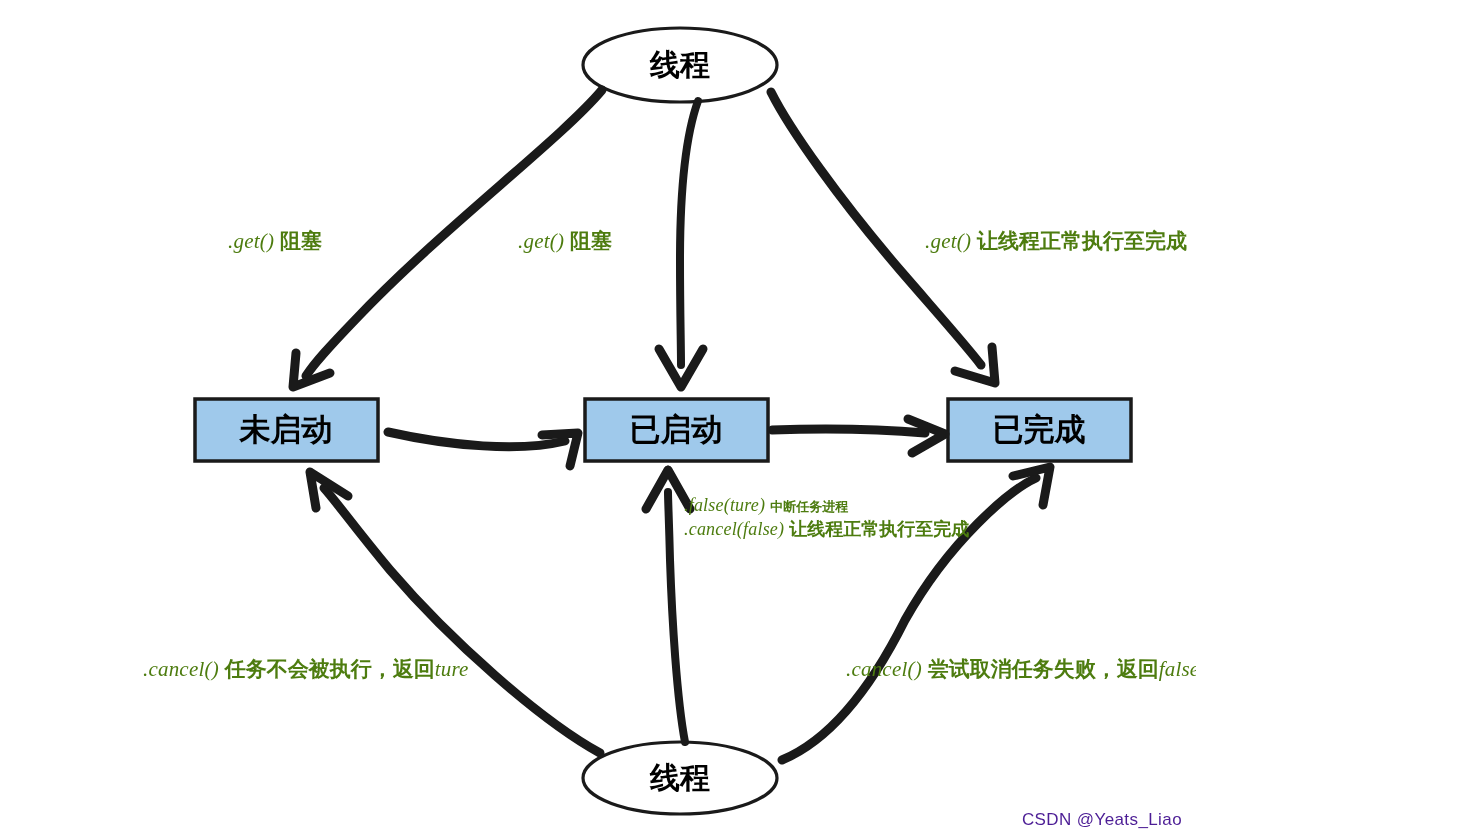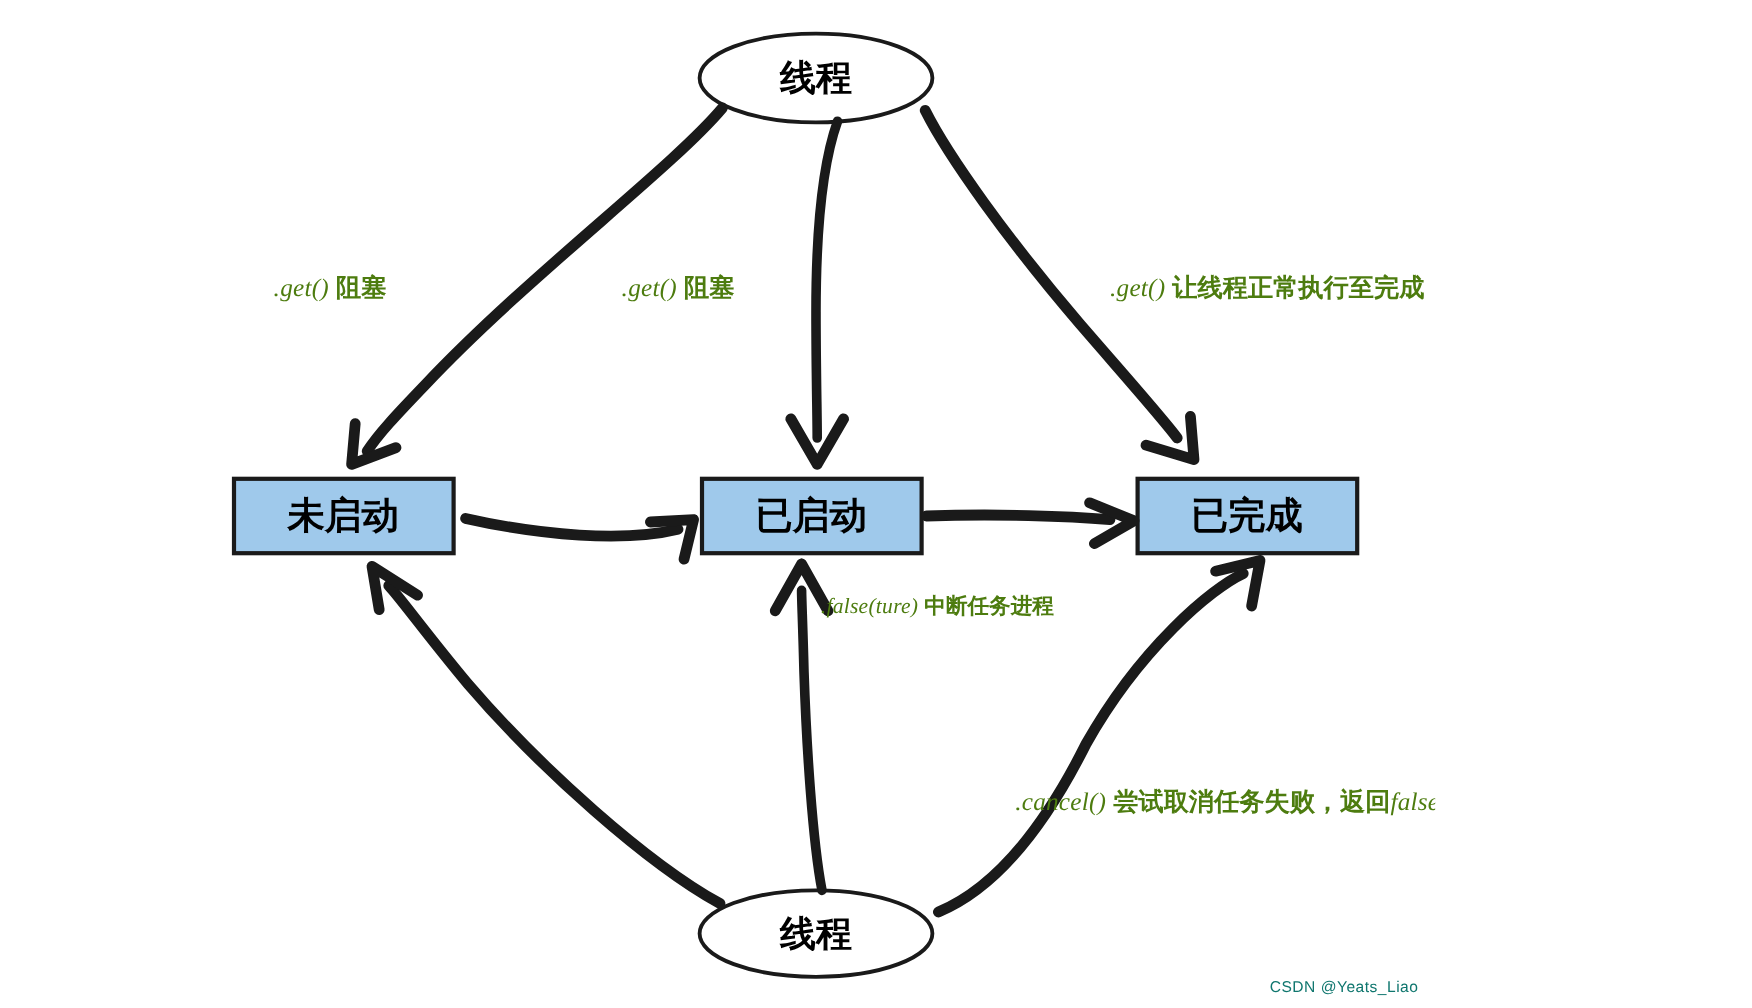--- a/index.html
+++ b/index.html
@@ -56,22 +56,22 @@
     font-size: 21px;
     letter-spacing: 0.2px;
   }
   .edge-label .cn {
     font-weight: bold;
   }
   .watermark {
     position: absolute;
     right: 14px;
     bottom: 10px;
-    color: #0f766e;
-    font-size: 13px;
+    color: #4c1d95;
+    font-size: 17px;
     font-family: "Liberation Sans", sans-serif;
     letter-spacing: 0.4px;
   }
 </style>
 </head>
 <body>
 
 <div id="canvas">
 
   <svg class="layer" viewBox="0 0 1460 840">
@@ -163,24 +163,32 @@
     <span class="cn">阻塞</span>
   </div>
 
   <div class="edge-label" style="left:925px; top:228px;">
     <span class="mono">.get()</span>
     <span class="cn">让线程正常执行至完成</span>
   </div>
 
   <div class="edge-label" style="left:684px; top:494px; font-size:18px; line-height:23px;">
     <span class="mono" style="font-size:18px;">.false(ture)</span>
-    <span class="cn" style="font-size:18px;">中断任务进程</span>
+    <span class="cn" style="font-size:13px;">中断任务进程</span>
   </div>
 
+  <div class="edge-label" style="left:684px; top:518px; font-size:18px; line-height:23px;">
+    <span class="mono" style="font-size:18px;">.cancel(false)</span>
+    <span class="cn" style="font-size:18px;">让线程正常执行至完成</span>
+  </div>
 
+  <div class="edge-label" style="left:143px; top:656px;">
+    <span class="mono">.cancel()</span>
+    <span class="cn">任务不会被执行，返回</span><span class="mono">ture</span>
+  </div>
 
   <div class="edge-label" style="left:846px; top:656px;">
     <span class="mono">.cancel()</span>
     <span class="cn">尝试取消任务失败，返回</span><span class="mono">false</span>
   </div>
 
   <div class="watermark">CSDN @Yeats_Liao</div>
 
 </div>
 

